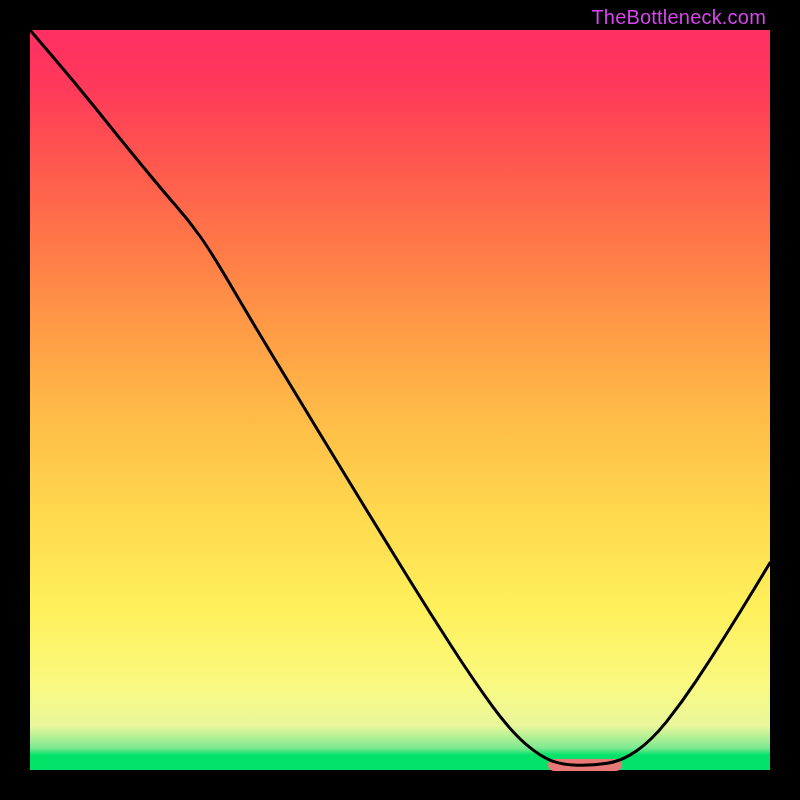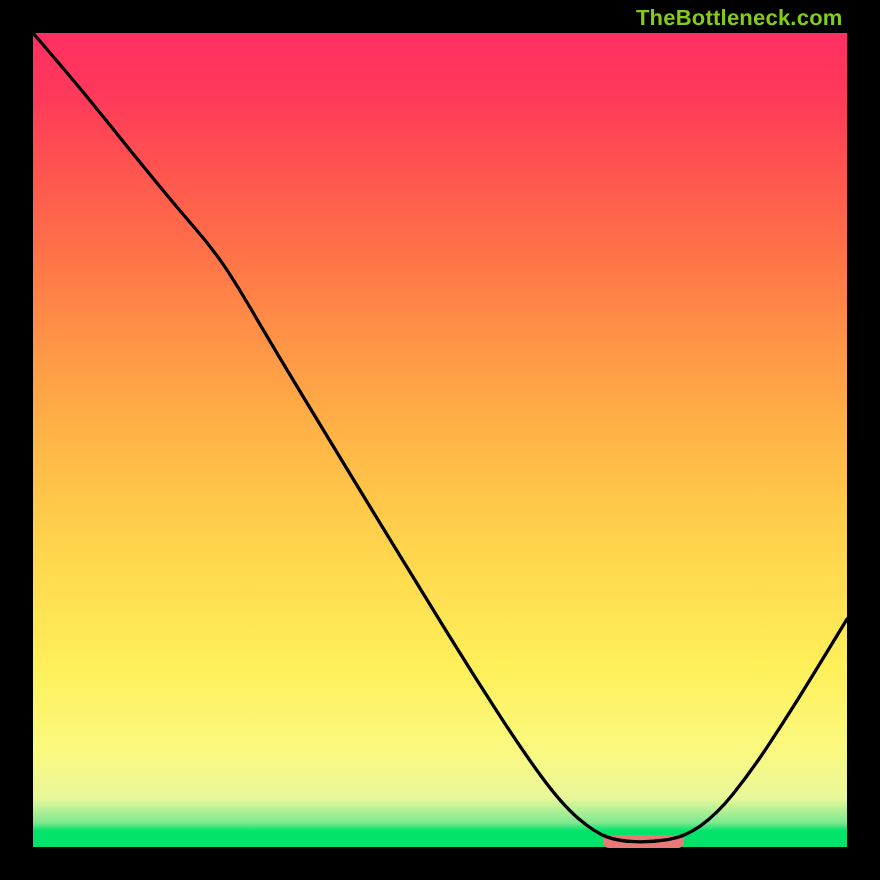--- a/index.html
+++ b/index.html
@@ -40,23 +40,23 @@
       #ff7548 72%,
       #ff5250 84%,
       #ff3a5a 92%,
       #ff2f62 100%
     );
   }
   .watermark {
     position: absolute;
     top: 6px;
     right: 34px;
-    color: #84cc16;
+    color: #d946ef;
     font-size: 20px;
-    font-weight: 700;
+    font-weight: 400;
     letter-spacing: 0.2px;
     user-select: none;
   }
   svg.curve {
     position: absolute;
     left: 0;
     top: 0;
     width: 740px;
     height: 740px;
     overflow: visible;

